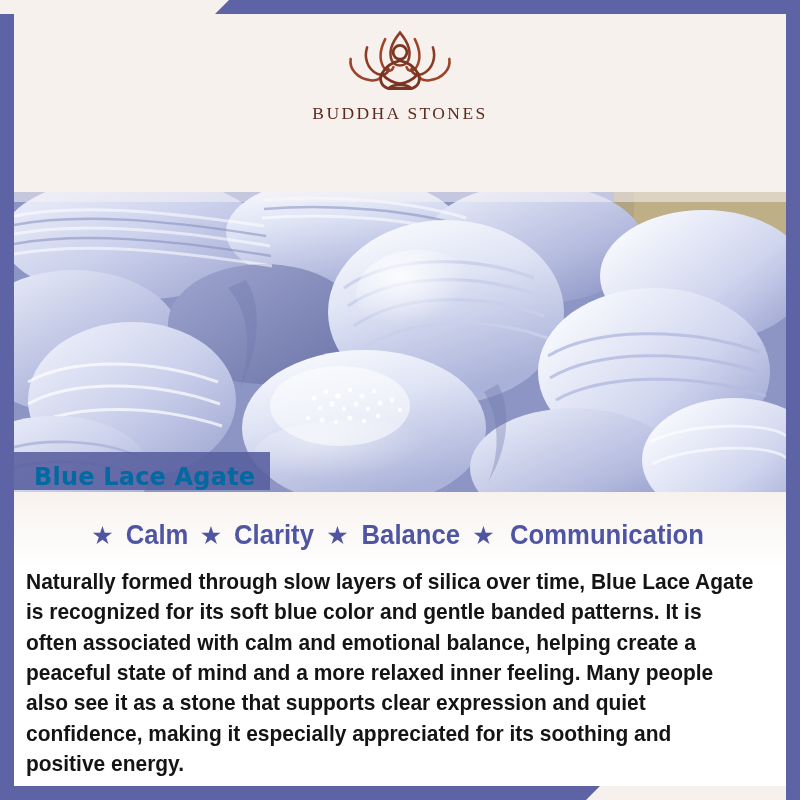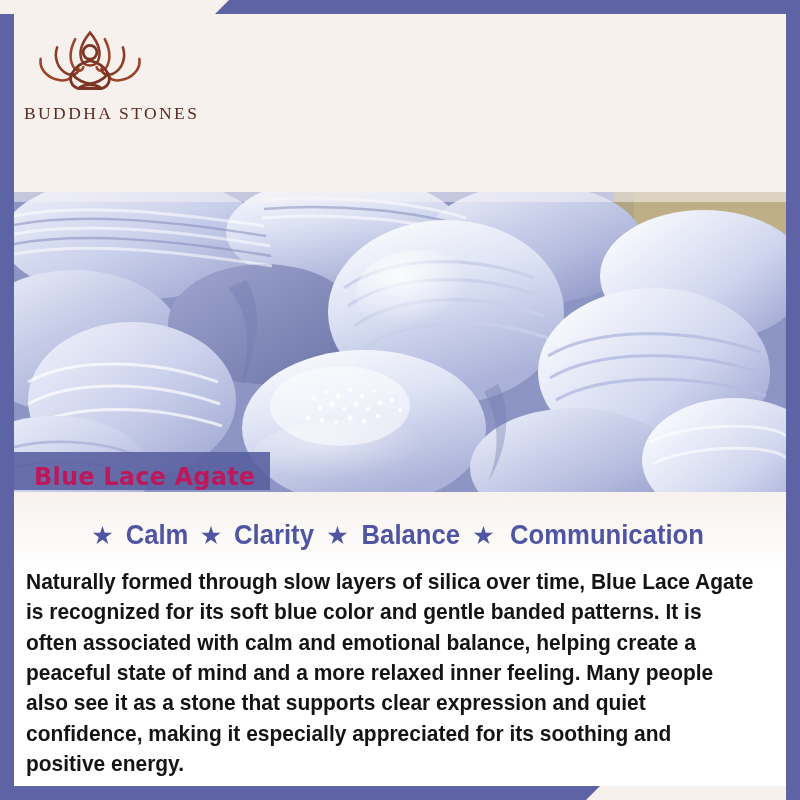--- a/index.html
+++ b/index.html
@@ -29,24 +29,23 @@
 
   
   .inner{
     position:absolute;left:14px;top:14px;right:14px;bottom:14px;
     background:#f6f1ec;overflow:hidden;
   }
 
   
   .logo-area{
     position:absolute;left:0;right:0;top:0;height:128px;
-    display:flex;flex-direction:column;
+    display:flex;flex-direction:column;align-items:center;
     justify-content:flex-start;padding-top:12px;box-sizing:border-box;
     z-index:6;
-    margin-left:10px;
   }
   .logo-mark{width:132px;height:74px;display:block;}
   .logo-word{
     margin-top:3px;
     font-family:"Liberation Serif", serif;
     font-size:17.5px;letter-spacing:2.4px;color:#5d2a20;
     font-weight:400;
   }
 
   
@@ -69,21 +68,21 @@
   }
   .photo svg{display:block;width:100%;height:100%;}
 
   
   .name-bar{
     position:absolute;left:0;top:438px;width:256px;height:38px;
     background:rgba(88,94,158,.88);
     display:flex;align-items:center;z-index:7;
   }
   .name-text{
-    color:#be185d;font-weight:700;font-size:24px;
+    color:#0369a1;font-weight:700;font-size:24px;
     padding-left:20px;letter-spacing:.2px;white-space:nowrap;
     font-family:"DejaVu Sans","Liberation Sans",sans-serif;
     margin-top:12px;
   }
 
   
   .panel{
     position:absolute;left:0;right:0;top:478px;bottom:0;
     background:linear-gradient(180deg,#f7f2ee 0%,#ffffff 26%,#ffffff 100%);
     z-index:4;

